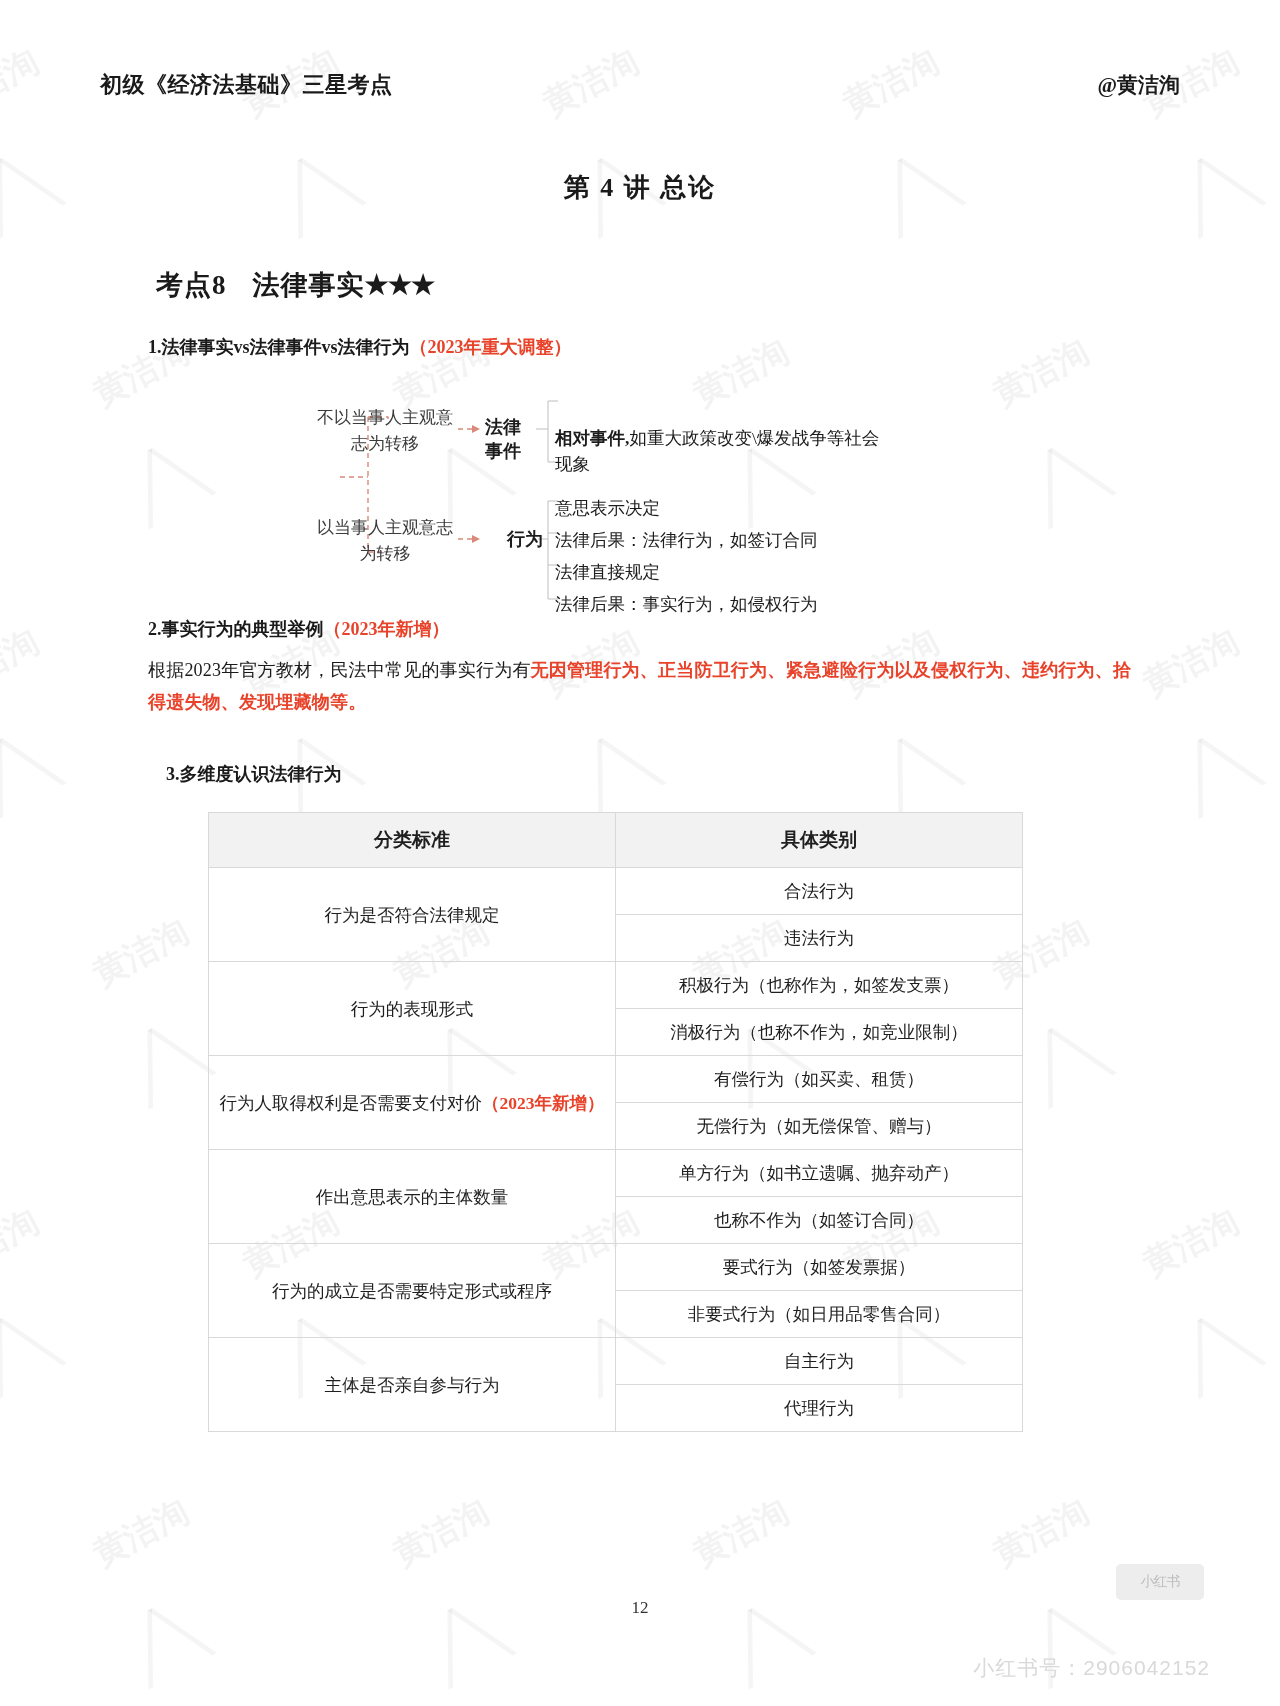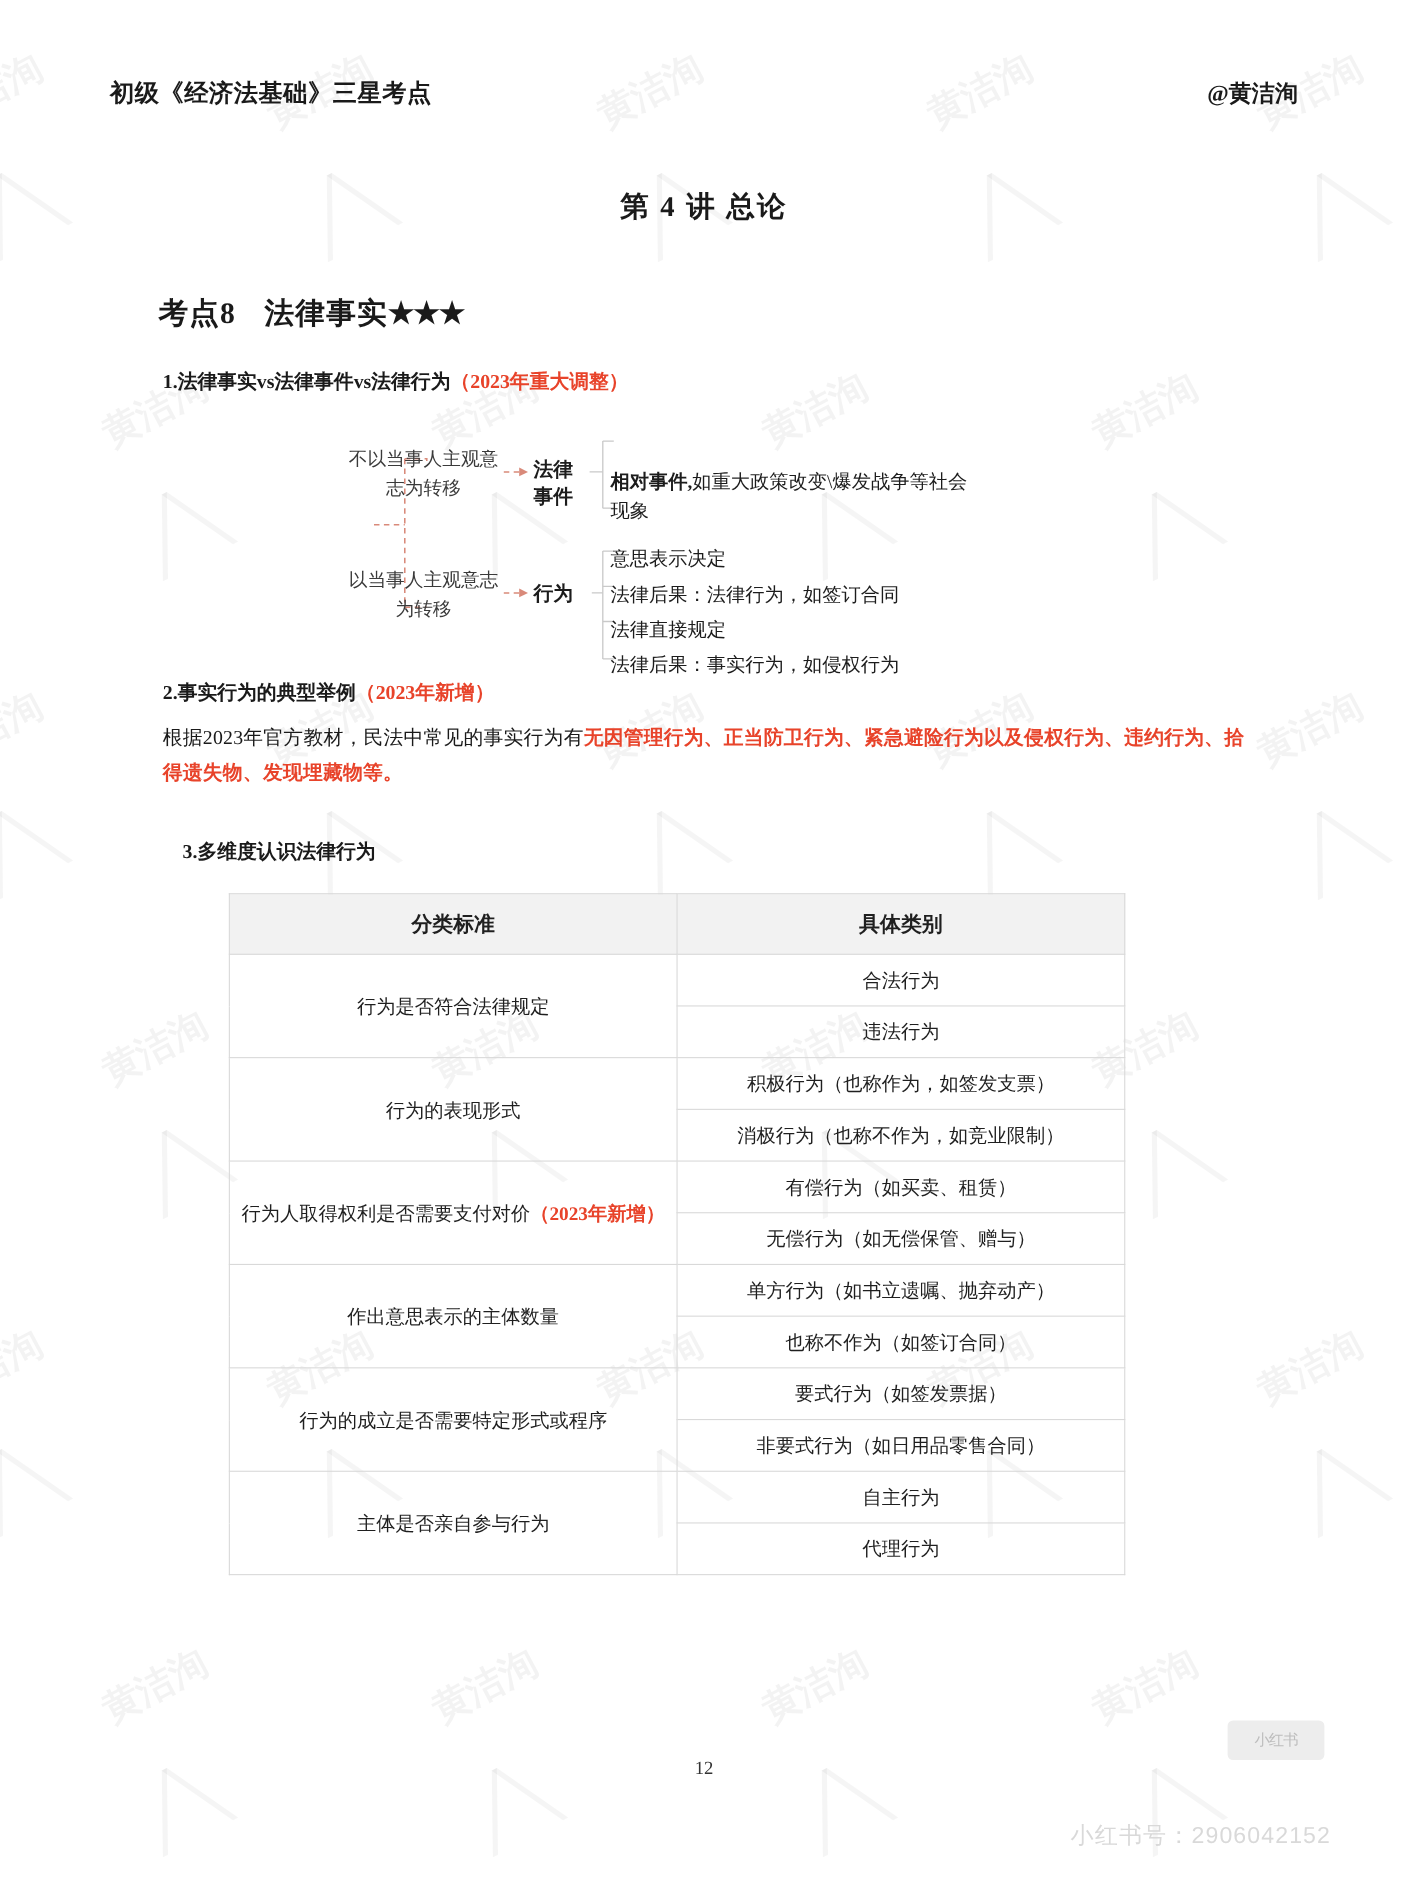--- a/index.html
+++ b/index.html
@@ -66,21 +66,21 @@
     text-align: center;
     font-size: 26px;
     font-weight: 700;
     letter-spacing: 2px;
     margin-bottom: 62px;
   }
 
   .section-title {
     font-size: 27px;
     font-weight: 700;
-    margin-left: 44px;
+    margin-left: 56px;
     margin-bottom: 32px;
     letter-spacing: 1px;
   }
   .section-title .kw { margin-right: 26px; }
   .stars { letter-spacing: -1px; }
 
   .para {
     font-size: 18px;
     font-weight: 700;
     margin-left: 48px;
@@ -123,21 +123,21 @@
 
   .mm-node {
     position: absolute;
     font-weight: 700;
     font-size: 18px;
     text-align: center;
     line-height: 1.35;
     color: #1c1c1c;
   }
   .mm-n1 { left: 378px; top: 48px; width: 50px; }
-  .mm-n2 { left: 376px; top: 160px; width: 54px; }
+  .mm-n2 { left: 398px; top: 160px; width: 54px; }
 
   .mm-leaf {
     position: absolute;
     font-size: 17.5px;
     line-height: 1.5;
     color: #1c1c1c;
   }
   .mm-leaf b { font-weight: 700; }
 
   .mm-l1 { left: 455px; top: 28px; width: 430px; }

